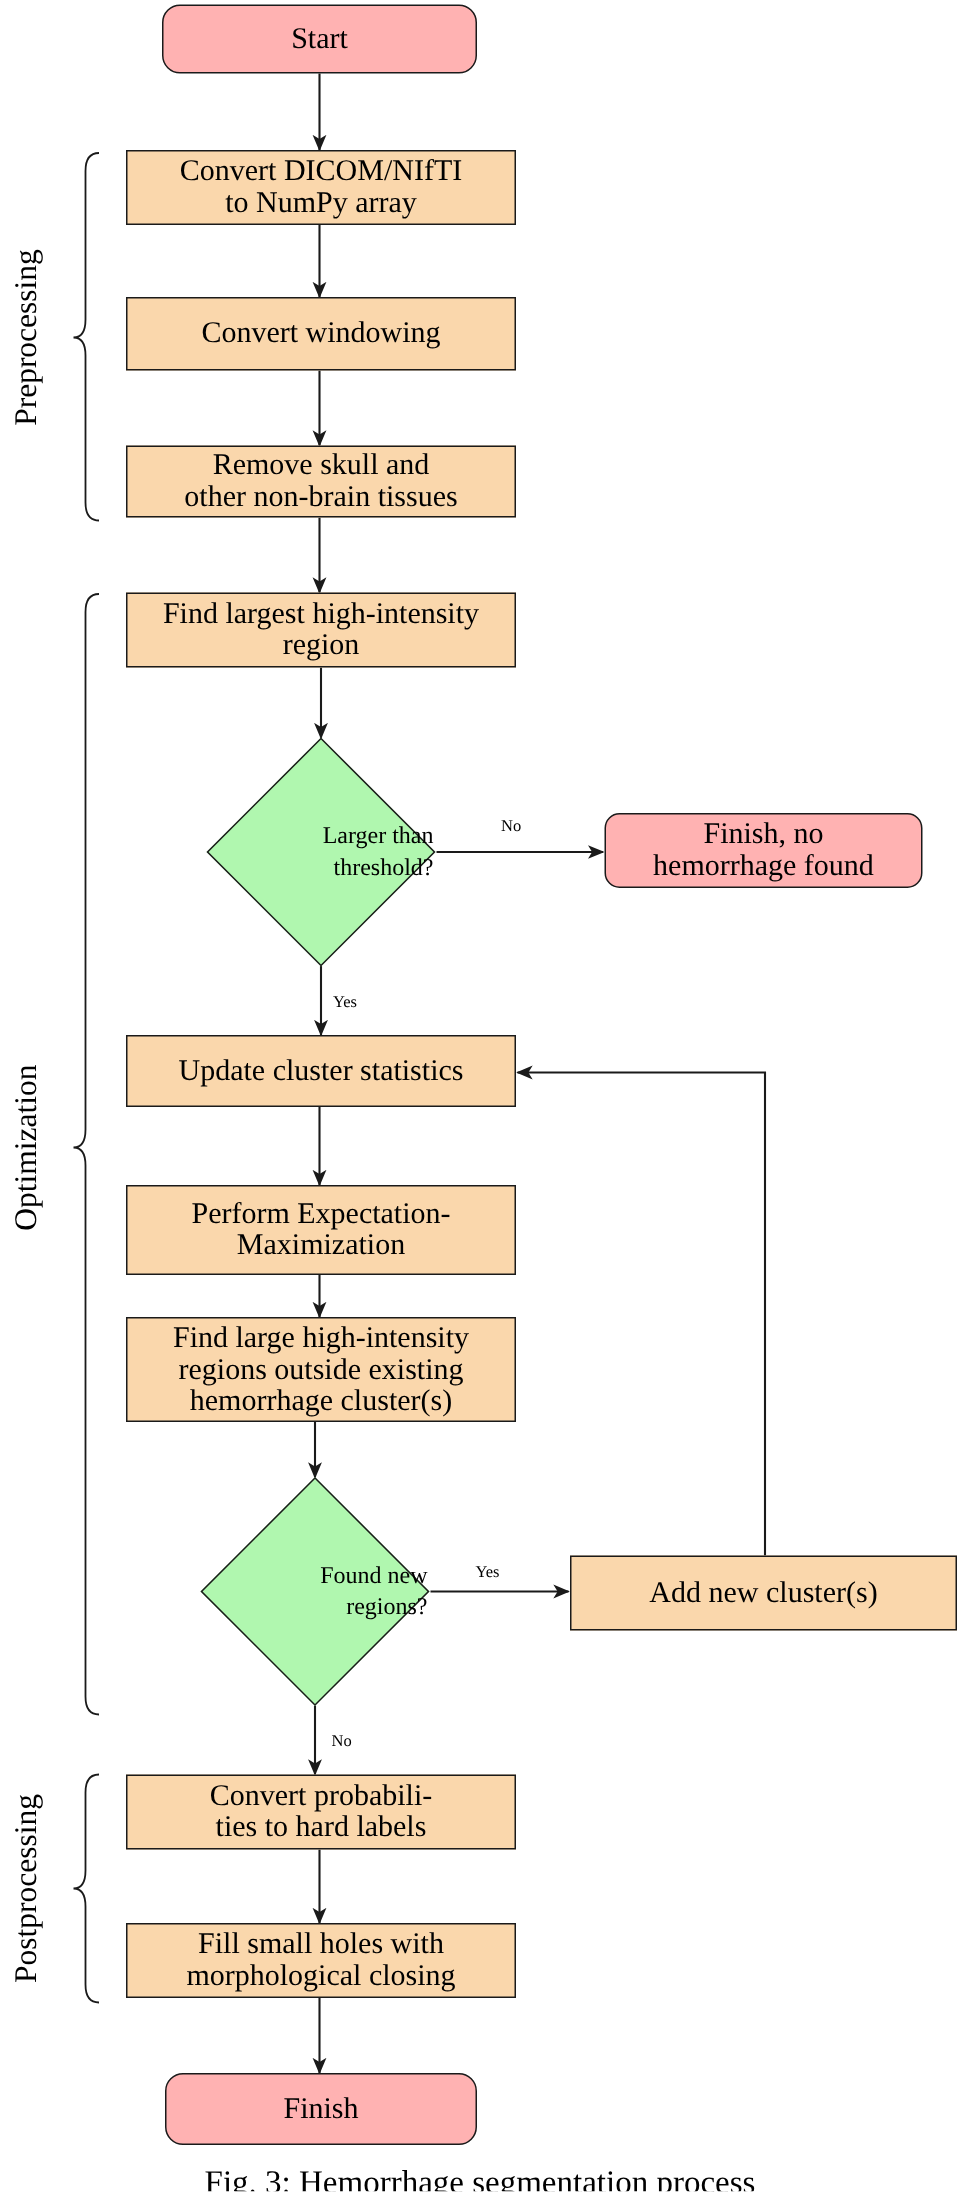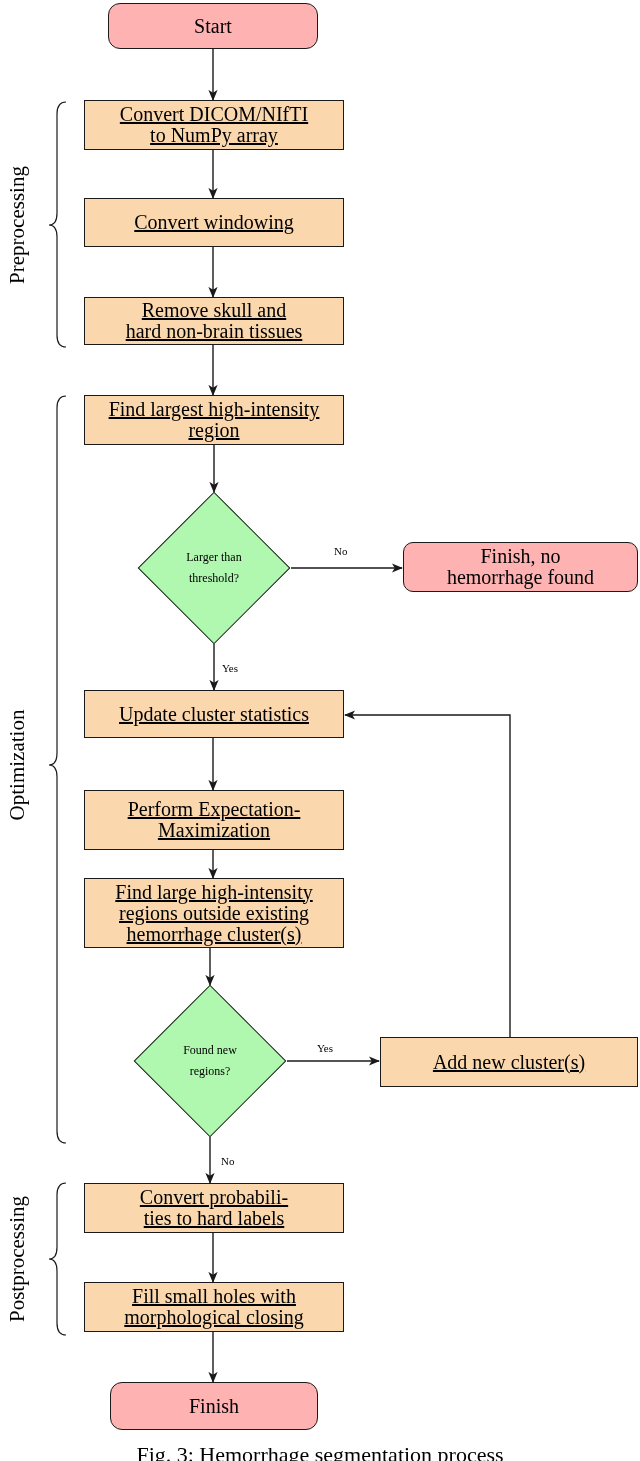--- a/index.html
+++ b/index.html
@@ -16,32 +16,32 @@
   .brace{stroke:var(--border-color,#1a1a1a);stroke-width:1.2;fill:none;}
   .node{
     position:absolute;
     display:flex;align-items:center;justify-content:center;
     text-align:center;
     white-space:pre-line;
     font-size:20px;line-height:21px;
     border:1.4px solid var(--border-color,#1a1a1a);
     box-sizing:border-box;
   }
-  .process{background:var(--process-fill,#FAD7AC);text-decoration:underline;}
+  .process{background:var(--process-fill,#FAD7AC);}
   .terminal{background:var(--terminal-fill,#FFB2B2);border-radius:12px;}
   .diamond-shape{
     position:absolute;width:108px;height:108px;
     background:var(--decision-fill,#B0F7AF);
     border:1.4px solid var(--border-color,#1a1a1a);
     box-sizing:border-box;
     transform:rotate(45deg);
   }
   .diamond-label{
-    position:absolute;text-align:center;white-space:pre-line;
-    font-size:12px;line-height:21px;
+    position:absolute;text-align:right;white-space:pre-line;
+    font-size:16px;line-height:21px;
   }
   .edge-label{
     position:absolute;font-size:11px;line-height:18px;
   }
   .section-label{
     position:absolute;width:200px;height:24px;
     text-align:center;font-size:21px;line-height:24px;
     transform:rotate(-90deg);
   }
   .caption{
@@ -82,29 +82,29 @@
     <line class="edge" x1="287" y1="1061" x2="379" y2="1061" marker-end="url(#arrow)"></line>
 
     <polyline class="edge" points="510,1037 510,715 345,715" marker-end="url(#arrow)"></polyline>
   </svg>
 
   <div class="section-label" style="left:-83px;top:213px">Preprocessing</div>
   <div class="section-label" style="left:-83px;top:753px">Optimization</div>
   <div class="section-label" style="left:-83px;top:1247px">Postprocessing</div>
 
   <div class="node terminal" style="left:108px;top:3px;width:210px;height:46px">Start</div>
-  <div class="node terminal" style="left:403px;top:542px;width:235px;height:50px;border-radius:10px">Finish, no
+  <div class="node terminal" style="left:403px;top:542px;width:212px;height:50px;border-radius:10px">Finish, no
 hemorrhage found</div>
   <div class="node terminal" style="left:110px;top:1382px;width:208px;height:48px">Finish</div>
 
   <div class="node process" style="left:84px;top:100px;width:260px;height:50px">Convert DICOM/NIfTI
 to NumPy array</div>
   <div class="node process" style="left:84px;top:198px;width:260px;height:49px">Convert windowing</div>
   <div class="node process" style="left:84px;top:297px;width:260px;height:48px">Remove skull and
-hard non-brain tissues</div>
+other non-brain tissues</div>
   <div class="node process" style="left:84px;top:395px;width:260px;height:50px">Find largest high-intensity region</div>
   <div class="node process" style="left:84px;top:690px;width:260px;height:48px">Update cluster statistics</div>
   <div class="node process" style="left:84px;top:790px;width:260px;height:60px">Perform Expectation-
 Maximization</div>
   <div class="node process" style="left:84px;top:878px;width:260px;height:70px">Find large high-intensity
 regions outside existing
 hemorrhage cluster(s)</div>
   <div class="node process" style="left:380px;top:1037px;width:258px;height:50px">Add new cluster(s)</div>
   <div class="node process" style="left:84px;top:1183px;width:260px;height:50px">Convert probabili-
 ties to hard labels</div>

